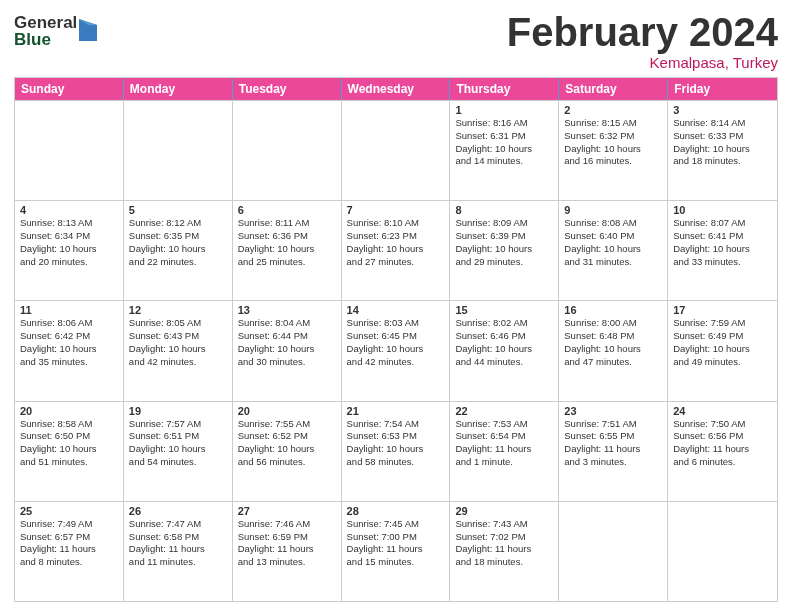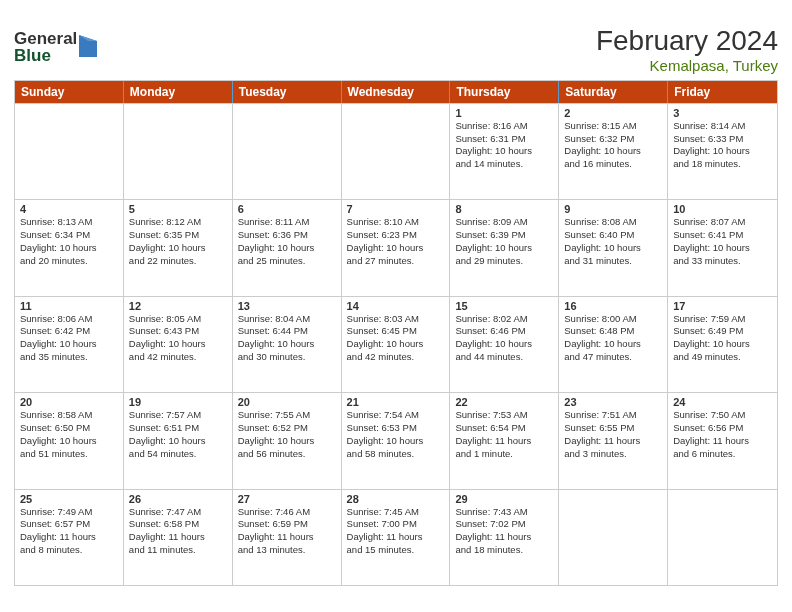--- a/index.html
+++ b/index.html
@@ -6,21 +6,21 @@
     body {
       font-family: Arial, sans-serif;
       background: #fff;
       width: 792px;
       height: 612px;
       overflow: hidden;
     }
     .page {
       width: 792px;
       height: 612px;
-      padding: 26px 14px;
+      padding: 10px 14px;
       display: flex;
       flex-direction: column;
     }
     .header {
       display: flex;
       justify-content: space-between;
       align-items: flex-start;
       margin-bottom: 6px;
     }
     .logo {
@@ -36,39 +36,39 @@
     .logo-icon {
       width: 18px;
       height: 22px;
       margin-left: 2px;
       margin-top: -2px;
     }
     .title-area {
       text-align: right;
     }
     .main-title {
-      font-size: 28px;
-      font-weight: normal;
+      font-size: 40px;
+      font-weight: bold;
       color: #333;
       line-height: 1.1;
     }
     .subtitle {
       font-size: 15px;
-      color: #4d7c0f;
+      color: #be185d;
     }
     .calendar {
       flex: 1;
       display: flex;
       flex-direction: column;
       border: 1px solid #ccc;
     }
     .cal-header-row {
       display: grid;
       grid-template-columns: repeat(7, 1fr);
-      background: #c2410c;
+      background: #ec4899;
     }
     .cal-header-cell {
       color: #fff;
       font-size: 12px;
       font-weight: bold;
       padding: 4px 6px;
       border-right: 1px solid #5a9ad0;
     }
     .cal-header-cell:last-child { border-right: none; }
     .cal-body {

